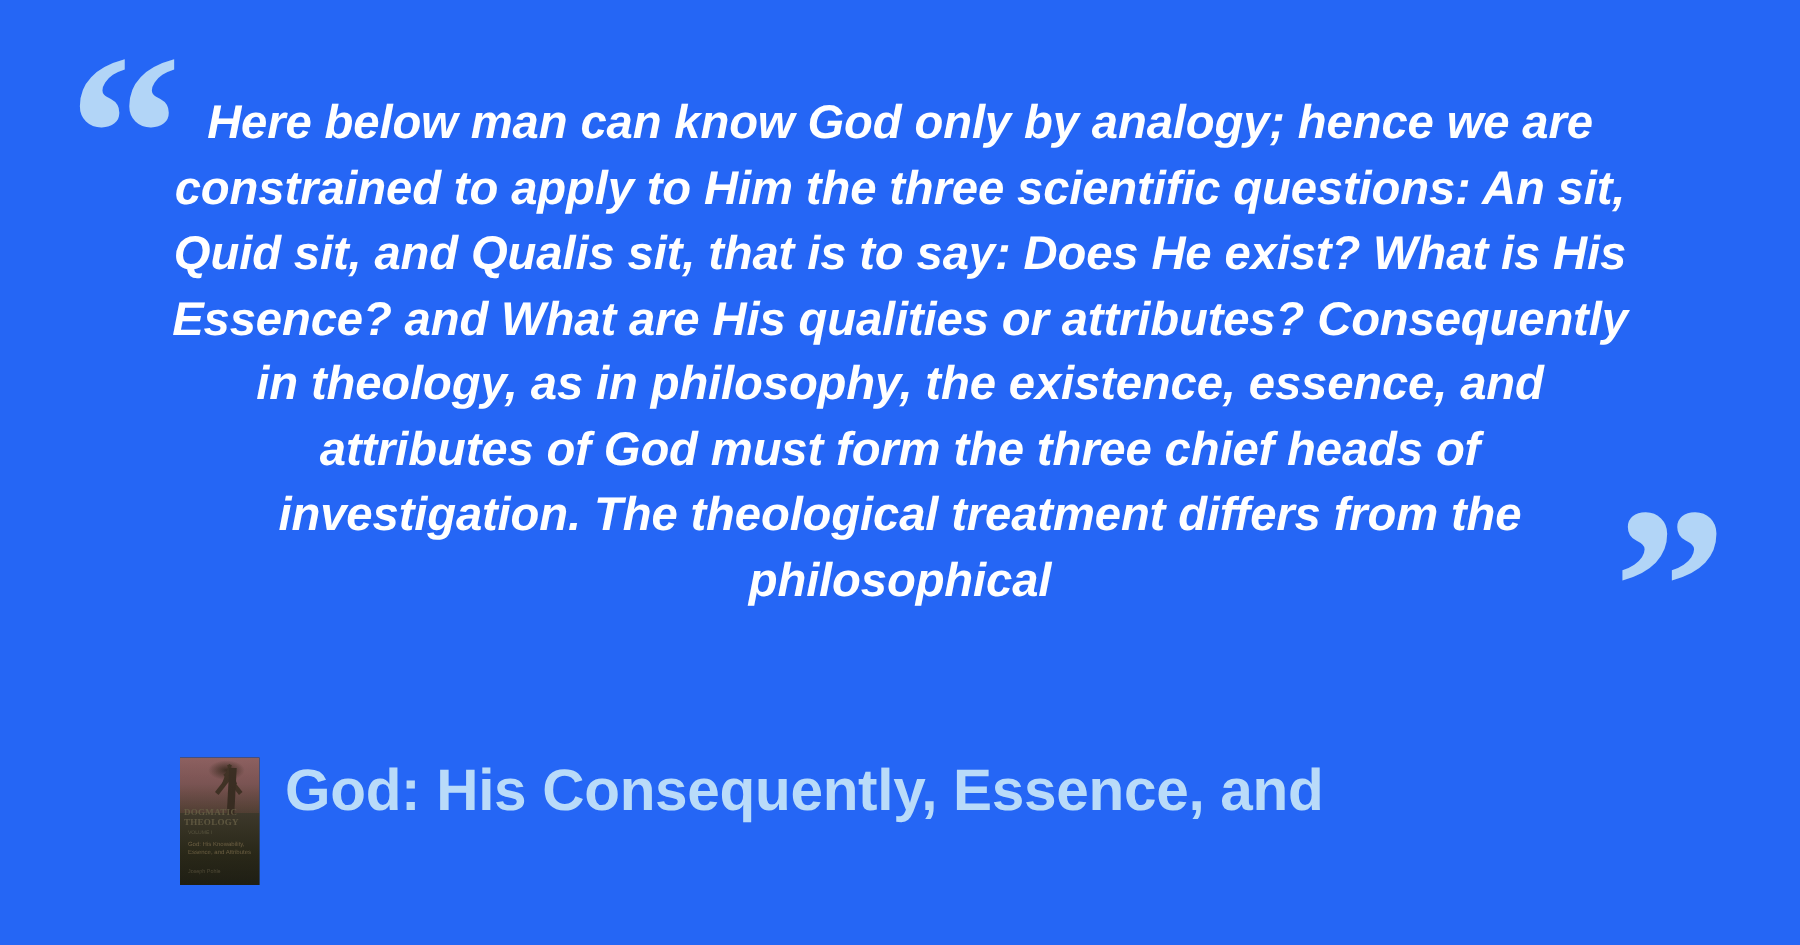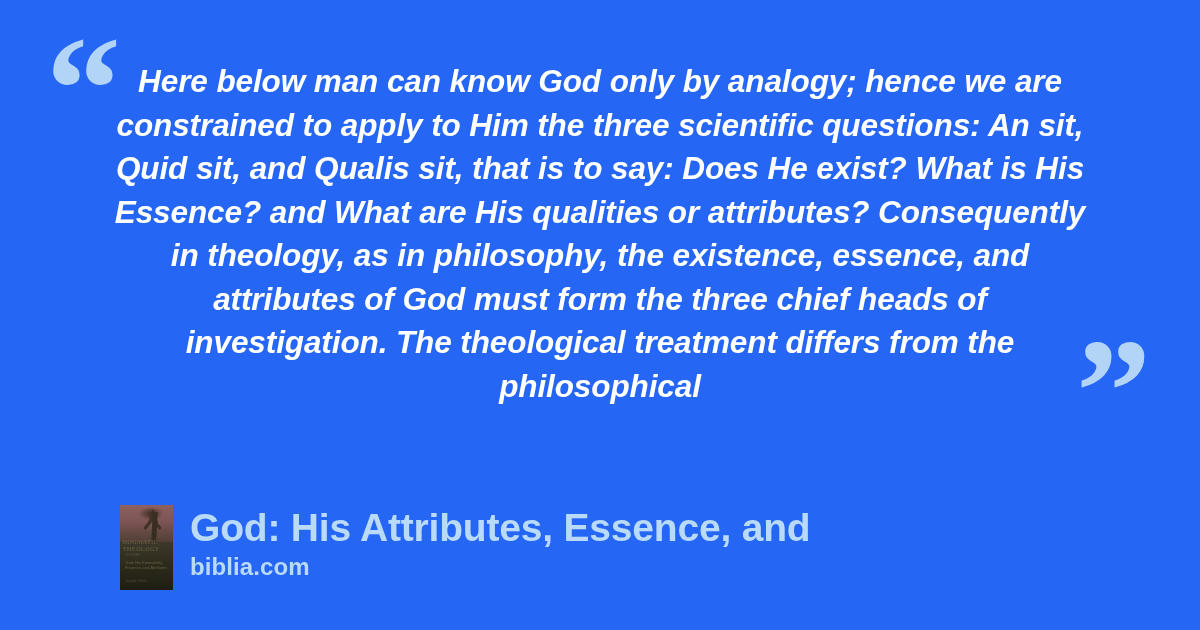--- a/index.html
+++ b/index.html
@@ -219,19 +219,18 @@
       <div class="branch b4"></div>
       <div class="trunk"></div>
       <div class="cover-title">DOGMATIC THEOLOGY</div>
       <div class="cover-vol">VOLUME I</div>
       <div class="cover-sub">God: His Knowability, Essence, and Attributes</div>
       <div class="cover-author">Joseph Pohle</div>
       <div class="shade"></div>
     </div>
 
     <div class="footer-text">
-      <p class="source-title">God: His Attributes, Essence, and</p>
-      <p class="source-site">biblia.com</p>
+      <p class="source-title">God: His Consequently, Essence, and</p>
     </div>
 
   </div>
 
 </div>
 
 </body></html>

